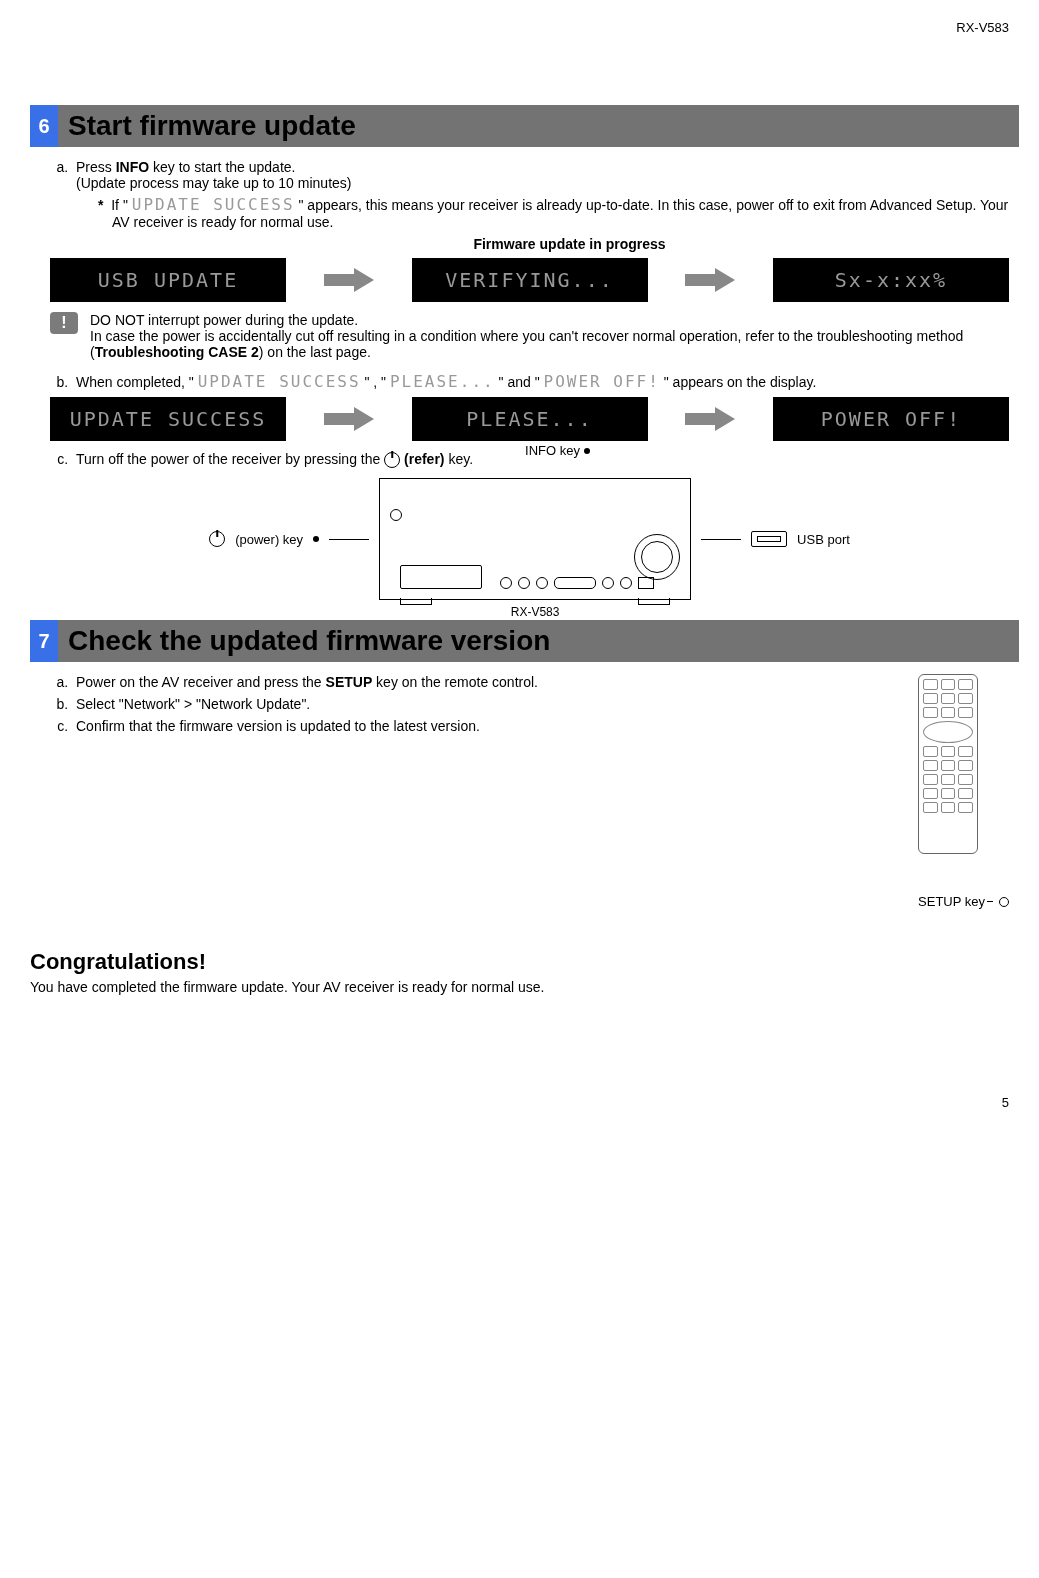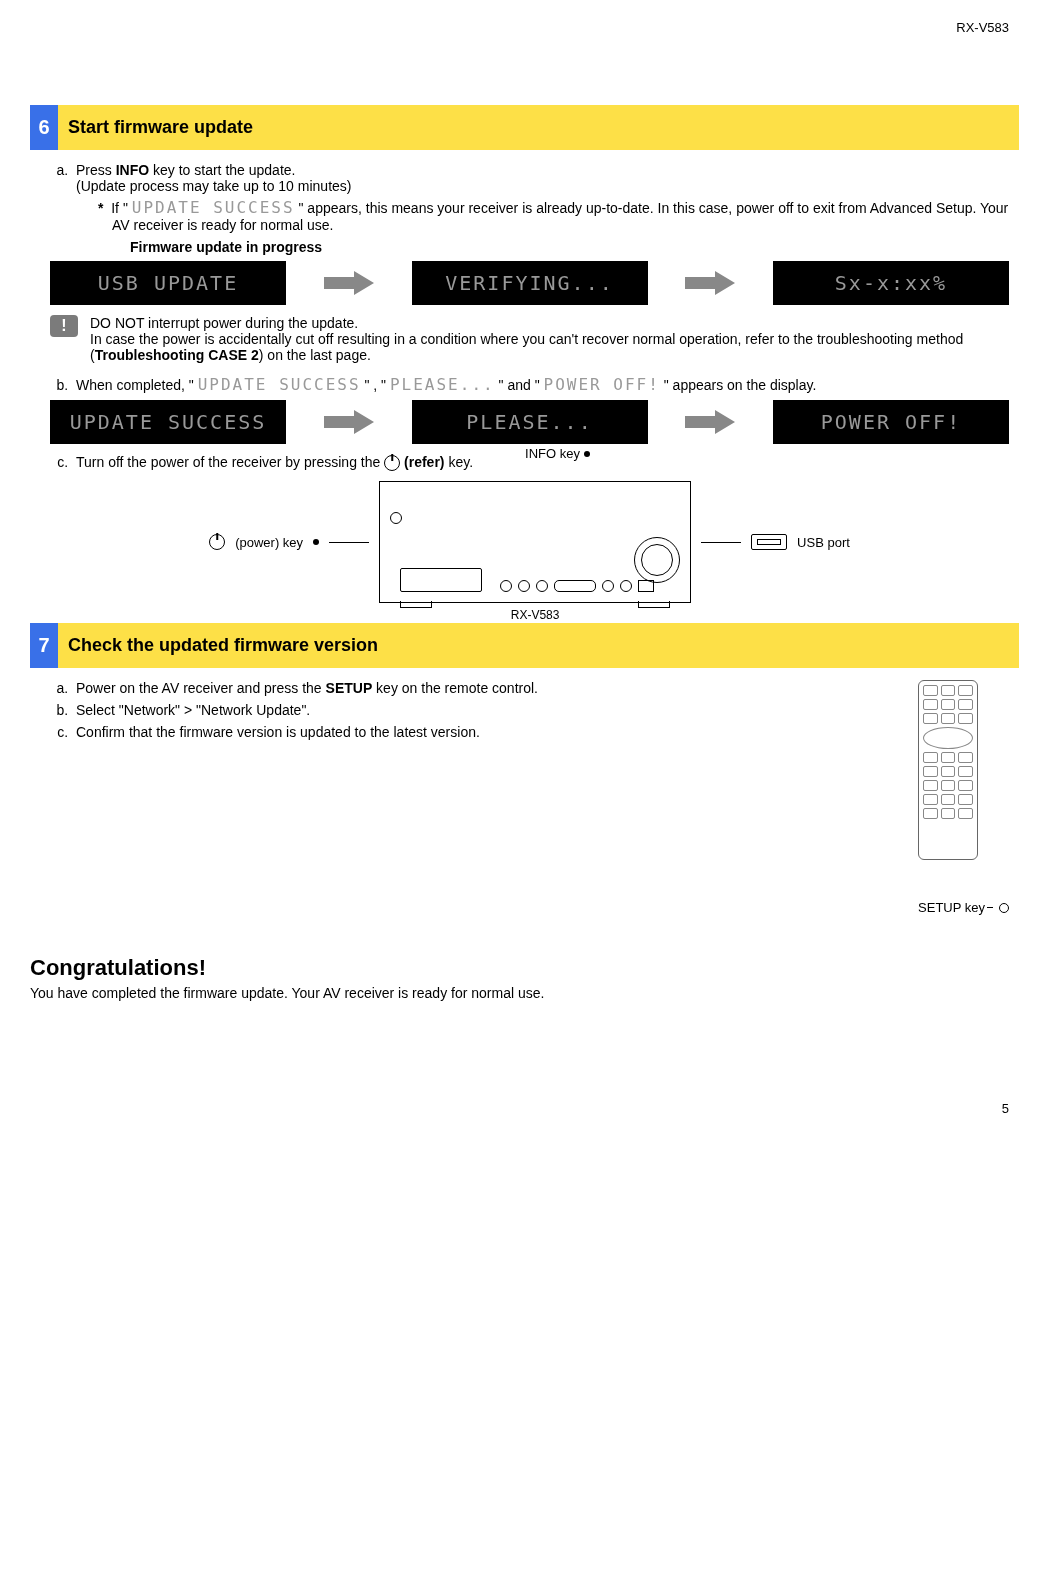--- a/index.html
+++ b/index.html
@@ -24,24 +24,24 @@
       background: #3970e8;
       color: #fff;
       width: 28px;
       display: flex;
       align-items: center;
       justify-content: center;
       font-size: 20px;
       font-weight: bold;
     }
     .section-title {
-      background: #fde047;
+      background: #737373;
       flex: 1;
-      padding: 12px 10px;
-      font-size: 18px;
+      padding: 5px 10px;
+      font-size: 28px;
       font-weight: bold;
     }
     .body-content {
       margin-left: 20px;
       margin-right: 10px;
     }
     ol.letter-list {
       list-style-type: lower-alpha;
       padding-left: 22px;
       margin: 0;
@@ -50,21 +50,21 @@
       padding-left: 4px;
       margin-bottom: 6px;
     }
     .bullet-star {
       margin-left: 22px;
       text-indent: -14px;
       padding-left: 14px;
       margin-top: 4px;
     }
     .update-label {
-      text-align: left;
+      text-align: center;
       font-weight: bold;
       margin-top: 6px;
       padding-left: 80px;
     }
     .display-row {
       display: flex;
       align-items: center;
       justify-content: space-between;
       margin: 6px 0 10px 0;
       gap: 14px;

